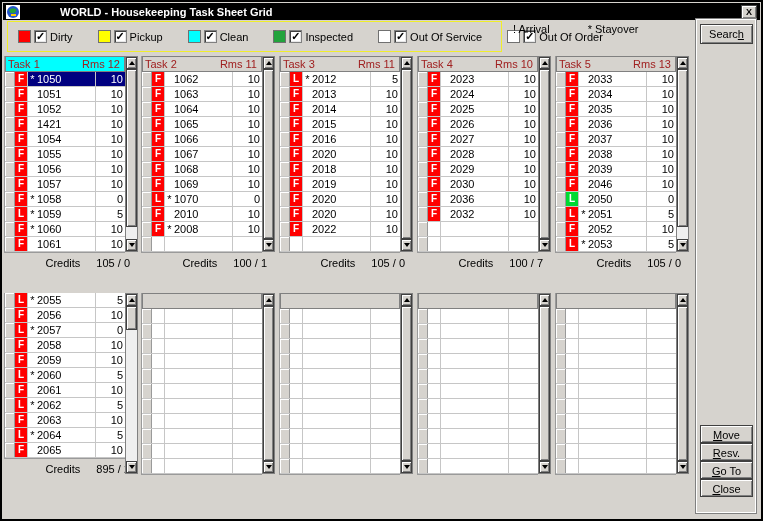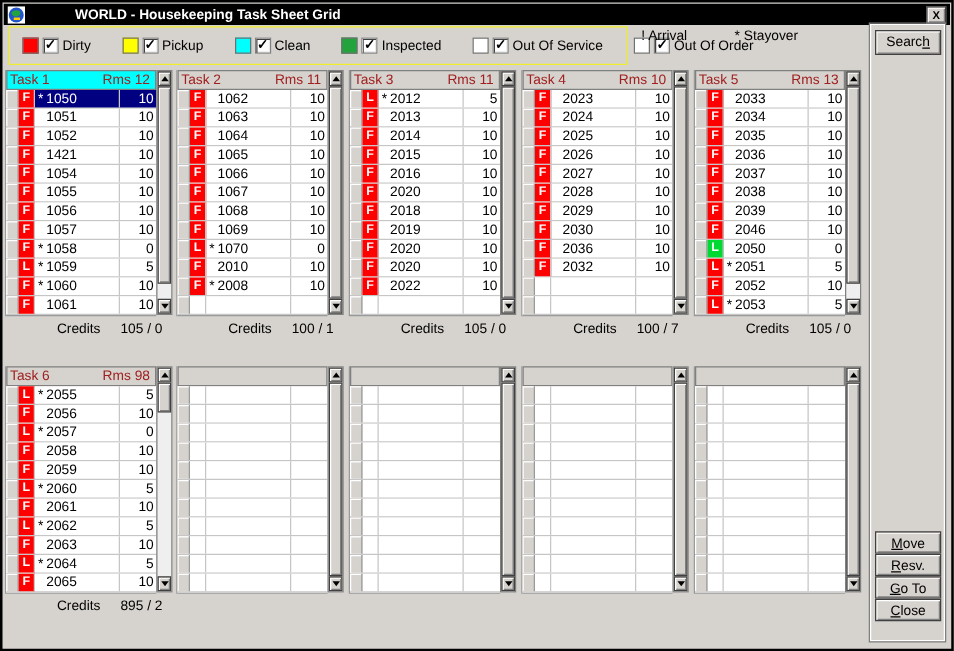--- a/index.html
+++ b/index.html
@@ -798,24 +798,20 @@
             <div class="tri-down"></div>
           </div>
     </div>
     <div class="credits-line">
       <span class="clab">Credits</span>
       <span class="cval">105 / 0</span>
     </div>
   </div>
       <div class="panel" style="left: 2px; top: 291px;">
     <div class="pgrid">
-      <div class="phdr">
-        <span class="pname">Task 6</span>
-        <span class="prms">Rms 98</span>
-      </div>
       <div class="rows">
             <div class="row">
               <div class="csel"></div>
               <div class="cstat" style="background: rgb(255, 0, 0);">L</div>
               <div class="croom">
                 <span class="star">*</span>
                 <span class="rno">2055</span>
               </div>
               <div class="ccred">5</div>
             </div>

